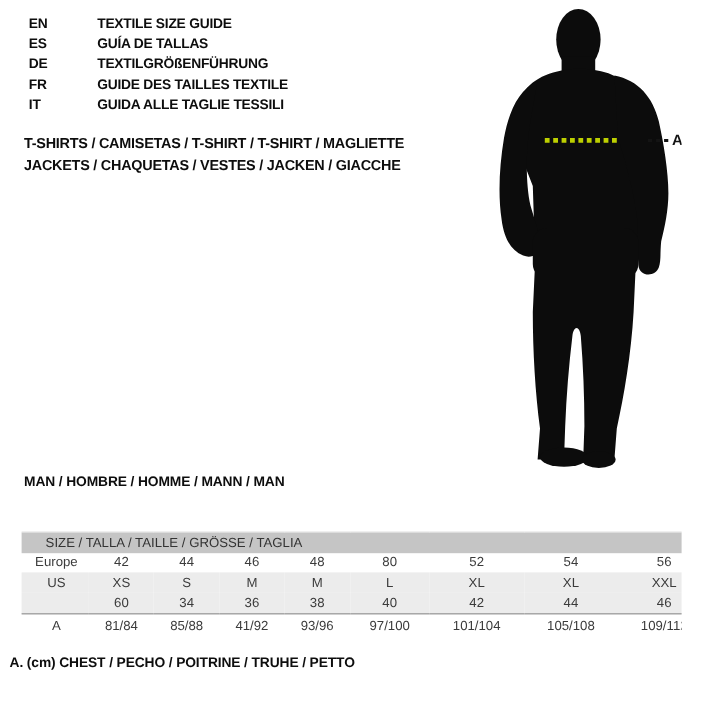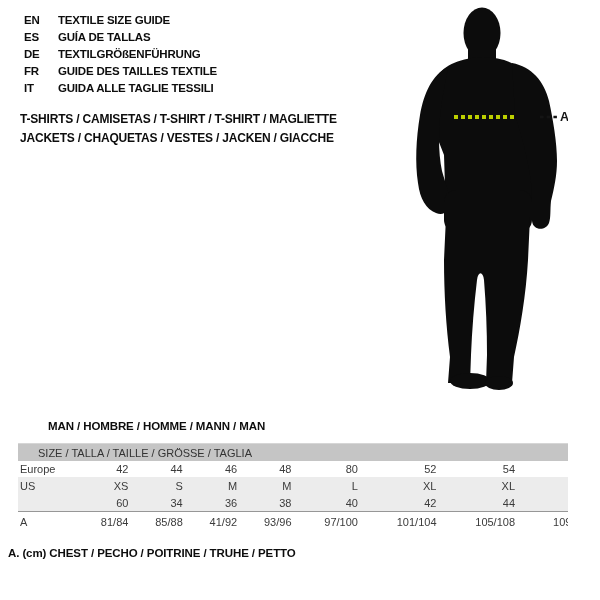--- a/index.html
+++ b/index.html
@@ -4,39 +4,39 @@
 <style>
   html,body{margin:0;padding:0;background:#ffffff;}
   #page{position:relative;width:568px;height:600px;background:#ffffff;overflow:hidden;
         font-family:"Liberation Sans","DejaVu Sans",sans-serif;color:#111;}
 
   
   .lang-list{position:absolute;left:24px;top:12px;}
   .lang-row{display:flex;height:17px;line-height:17px;font-size:11.5px;font-weight:bold;
             letter-spacing:-0.2px;color:#0d0d0d;}
   .lang-code{width:34px;flex:0 0 34px;}
-  .lang-label{white-space:nowrap;}
+  .lang-label{white-space:nowrap;margin-left:23px;}
 
   
   .categories{position:absolute;left:20px;top:110px;font-size:12px;font-weight:bold;
               line-height:19px;letter-spacing:-0.2px;color:#0d0d0d;white-space:nowrap;}
 
   
   .figure-svg{position:absolute;left:400px;top:5px;}
   .measure-a{position:absolute;left:560px;top:110px;font-size:12.5px;font-weight:bold;color:#141414;}
 
   
-  .section-title{position:absolute;left:20px;top:420px;font-size:11.5px;font-weight:bold;
-                 letter-spacing:-0.1px;color:#0d0d0d;white-space:nowrap;margin-left:28px;}
+  .section-title{position:absolute;left:20px;top:396px;font-size:11.5px;font-weight:bold;
+                 letter-spacing:-0.1px;color:#0d0d0d;white-space:nowrap;}
 
   
   .size-table{position:absolute;left:18px;top:443px;width:574px;border-collapse:collapse;
               font-size:11px;color:#3b3b3b;}
-  .size-table td{padding:0;height:16px;text-align:right;font-weight:normal;}
-  .size-table td.lbl{width:54px;text-align:left;padding-left:2px;}
+  .size-table td{padding:0;height:16px;text-align:center;font-weight:normal;}
+  .size-table td.lbl{width:54px;text-align:center;padding-left:2px;}
   .size-table tr.hdr td{background:#c5c5c5;border-top:1px solid #d6d6d6;height:17px;
                         text-align:left;padding-left:20px;color:#333;}
   .size-table tr.shaded td{background:#ececec;}
   .size-table tr.r-us td{height:17px;}
   .size-table tr.sep td{border-top:1px solid #979797;height:19px;}
 
   
   .footnote{position:absolute;left:8px;top:547px;font-size:11.5px;font-weight:bold;
             letter-spacing:-0.1px;color:#0d0d0d;white-space:nowrap;}
 </style>

